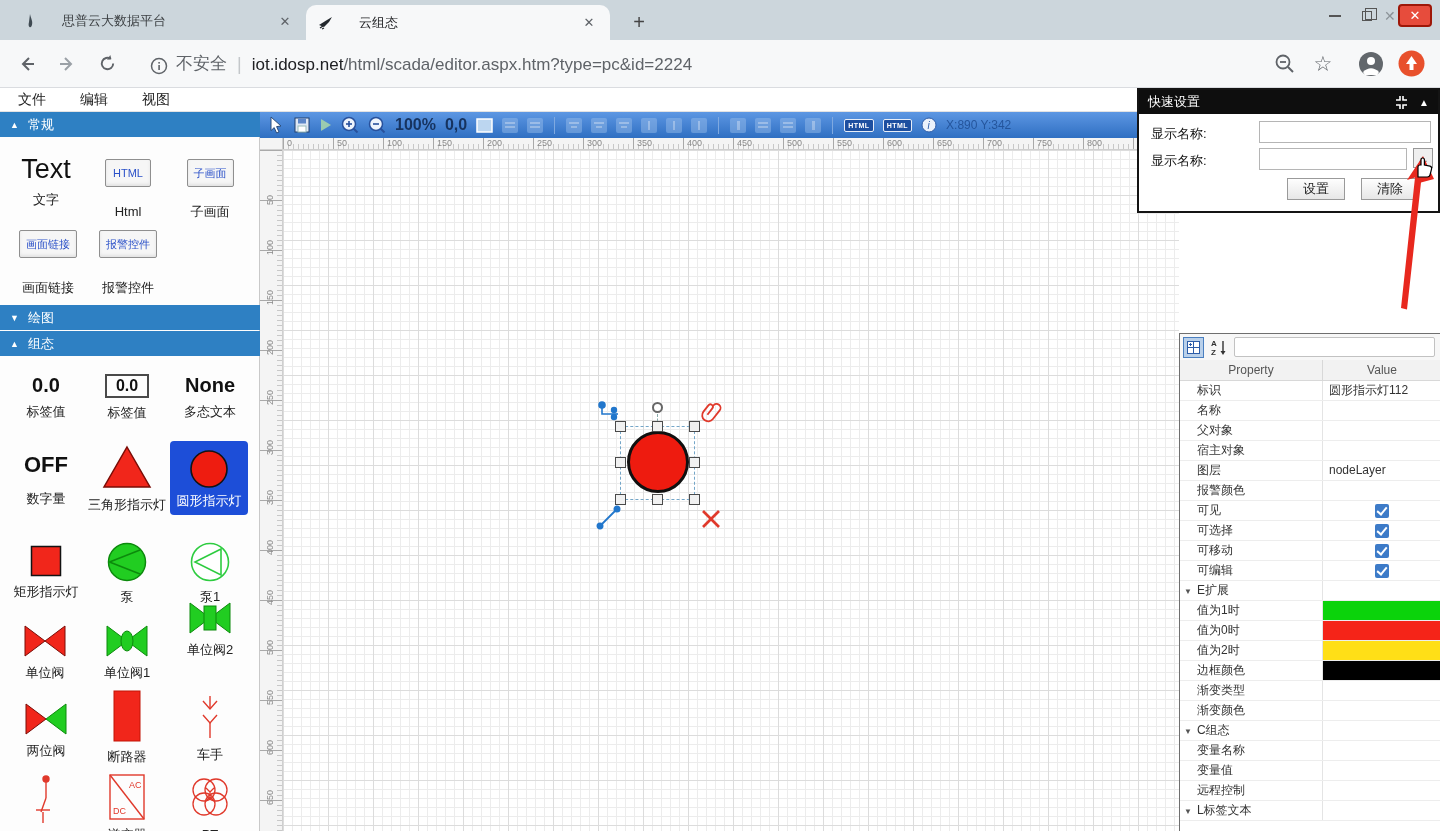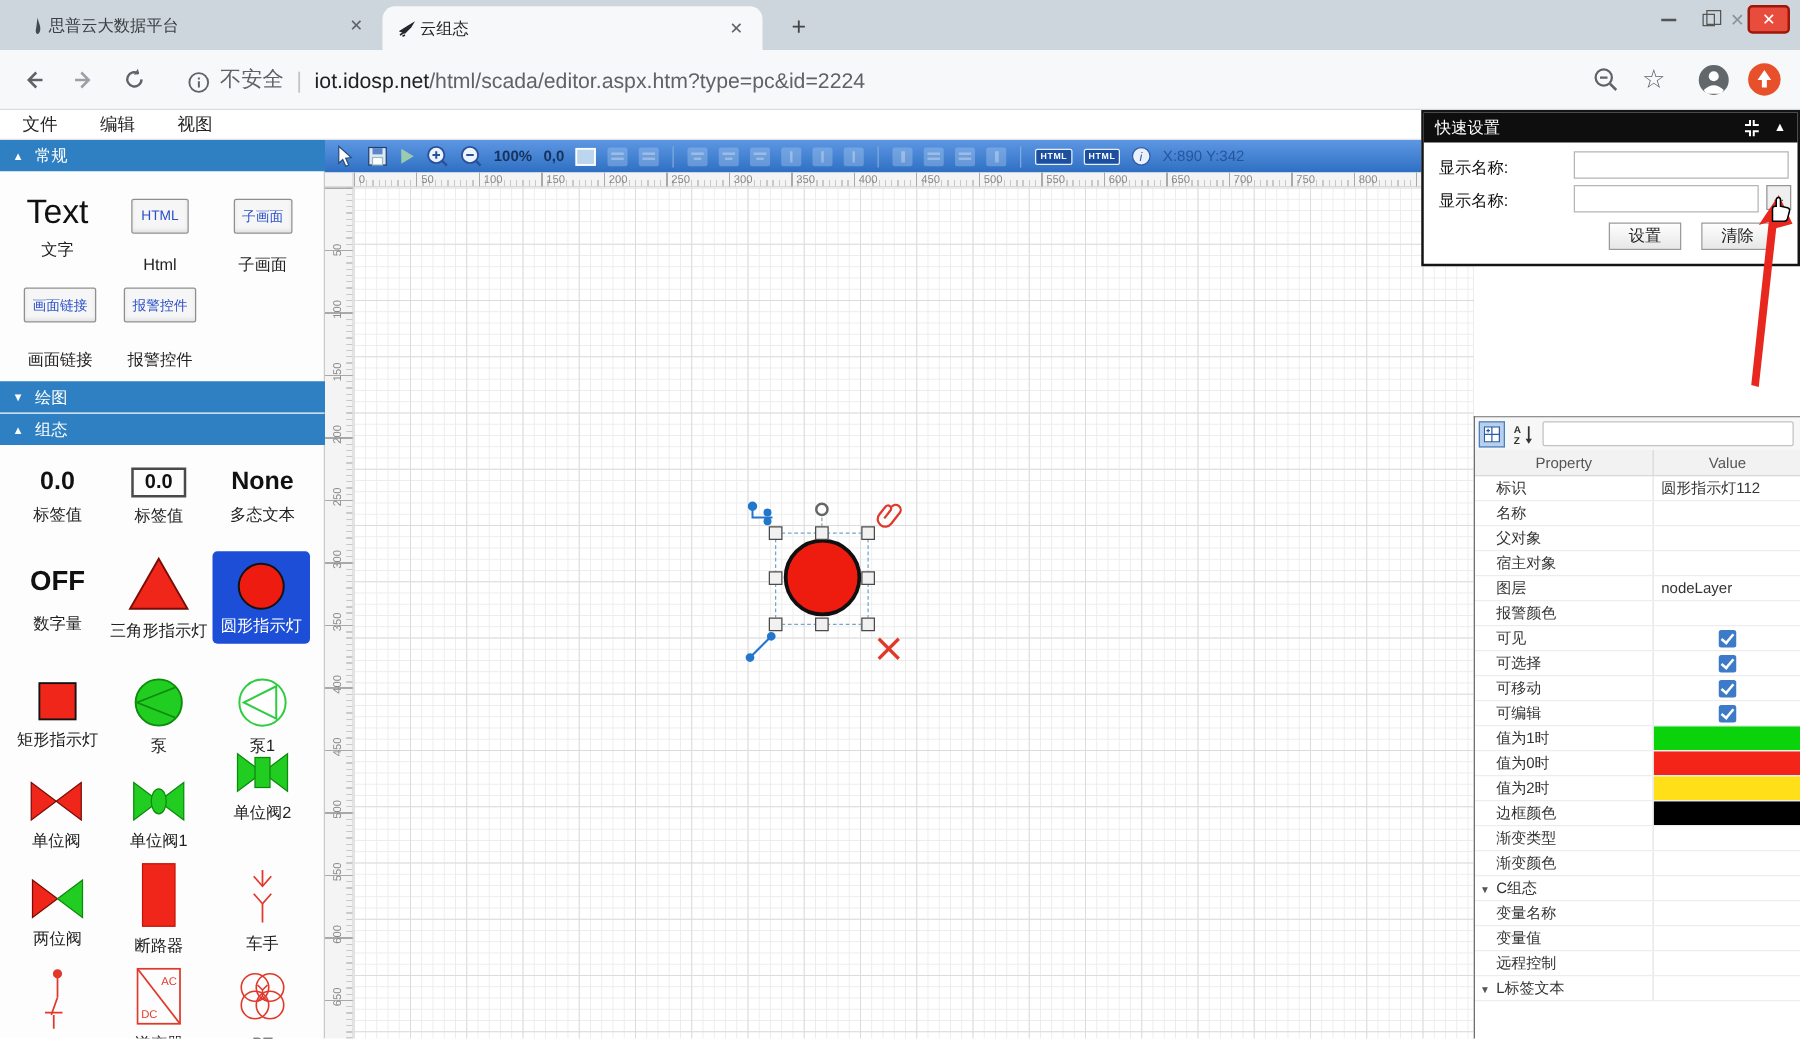--- a/index.html
+++ b/index.html
@@ -3,21 +3,21 @@
 <meta charset="utf-8">
 <style>
   *{box-sizing:border-box;margin:0;padding:0}
   body{margin:0;background:#fff}
   #app{position:relative;width:1440px;height:831px;overflow:hidden;
        font-family:"Liberation Sans","DejaVu Sans",sans-serif;background:#fff;color:#222}
   .abs{position:absolute}
 
   
   .titlebar{left:0;top:0;width:1440px;height:40px;background:#ccd6dc}
-  .tab{display:flex;align-items:center;gap:3px;font-size:13px}
+  .tab{display:flex;align-items:center;gap:26px;font-size:13px}
   .tab-inactive{left:14px;top:6px;width:290px;height:30px;color:#3c4043;padding:0 10px}
   .tab-active{left:306px;top:5px;width:304px;height:35px;background:#f7f8f9;
               border-radius:10px 10px 0 0;color:#202124;padding:0 12px}
   .tab-close{margin-left:auto;color:#5f6368;font-size:13px;width:18px;height:18px;
              display:flex;align-items:center;justify-content:center;border-radius:50%}
   .newtab{left:626px;top:9px;width:26px;height:26px;color:#444;font-size:20px;
           display:flex;align-items:center;justify-content:center}
   .winctl{top:6px;height:20px;display:flex;align-items:center;justify-content:center}
   .wc-min{left:1322px;width:26px}.wc-rest{left:1354px;width:26px}
   .wc-close{left:1398px;top:4px;width:34px;height:23px;background:#e74c3c;border:2px solid #9e1708;
@@ -51,21 +51,21 @@
   .boldval{font-size:20px;font-weight:bold;color:#111}
   .boxval{font-size:16px;font-weight:bold;color:#111;border:2px solid #4a4a4a;padding:1px 9px}
   .selcell{background:#1d4ed8;border-radius:4px}
   .selcell .plabel{color:#fff}
 
   
   .canvas{left:260px;top:112px;width:919px;height:719px;background:#fff;border-right:1px solid #9a9a9a}
   .ctoolbar{position:absolute;left:0;top:0;width:919px;height:26px;
             background:linear-gradient(#5d97e3,#2f6fc2);display:flex;align-items:center;gap:9px;padding:0 8px}
   .tsep{width:1px;height:17px;background:#7fa9e0;margin:0 2px}
-  .ttext{font-size:12px;font-weight:bold;color:#16335f}
+  .ttext{font-size:16px;font-weight:bold;color:#16335f}
   .tcoords{font-size:12px;color:#1c4a8f;opacity:.8}
   .ficon{width:16px;height:15px;border-radius:2px;opacity:.45;background:#9cc0ec;
          display:flex;flex-direction:column;justify-content:center;gap:2px;align-items:center}
   .ficon i{display:block;width:10px;height:2px;background:#fff}
   .htmlbadge{background:#1d4fa0;border:1px solid #e8eef8;color:#fff;font-size:7px;font-weight:bold;
              border-radius:2px;padding:2px 3px;letter-spacing:.5px}
   .ruler-top{position:absolute;left:23px;top:26px;width:896px;height:12px;background:#f4f4f4;
       border-bottom:1px solid #cfcfcf;
       background-image:repeating-linear-gradient(to right,#a9a9a9 0 1px,transparent 1px 50px),
                        repeating-linear-gradient(to right,#c8c8c8 0 1px,transparent 1px 5px);
@@ -625,20 +625,24 @@
             <div class="cb"></div>
           </div>
         </div>
       <div class="prow">
           <div class="pl">可编辑</div>
           <div class="pv center">
             <div class="cb"></div>
           </div>
         </div>
       <div class="prow">
+          <div class="pl cat"><span class="tri">▼</span><span>E扩展</span></div>
+          <div class="pv"></div>
+        </div>
+      <div class="prow">
           <div class="pl">值为1时</div>
           <div class="pv swatch">
             <div class="swatch-fill" style="background: rgb(11, 211, 11);"></div>
           </div>
         </div>
       <div class="prow">
           <div class="pl">值为0时</div>
           <div class="pv swatch">
             <div class="swatch-fill" style="background: rgb(245, 36, 24);"></div>
           </div>

